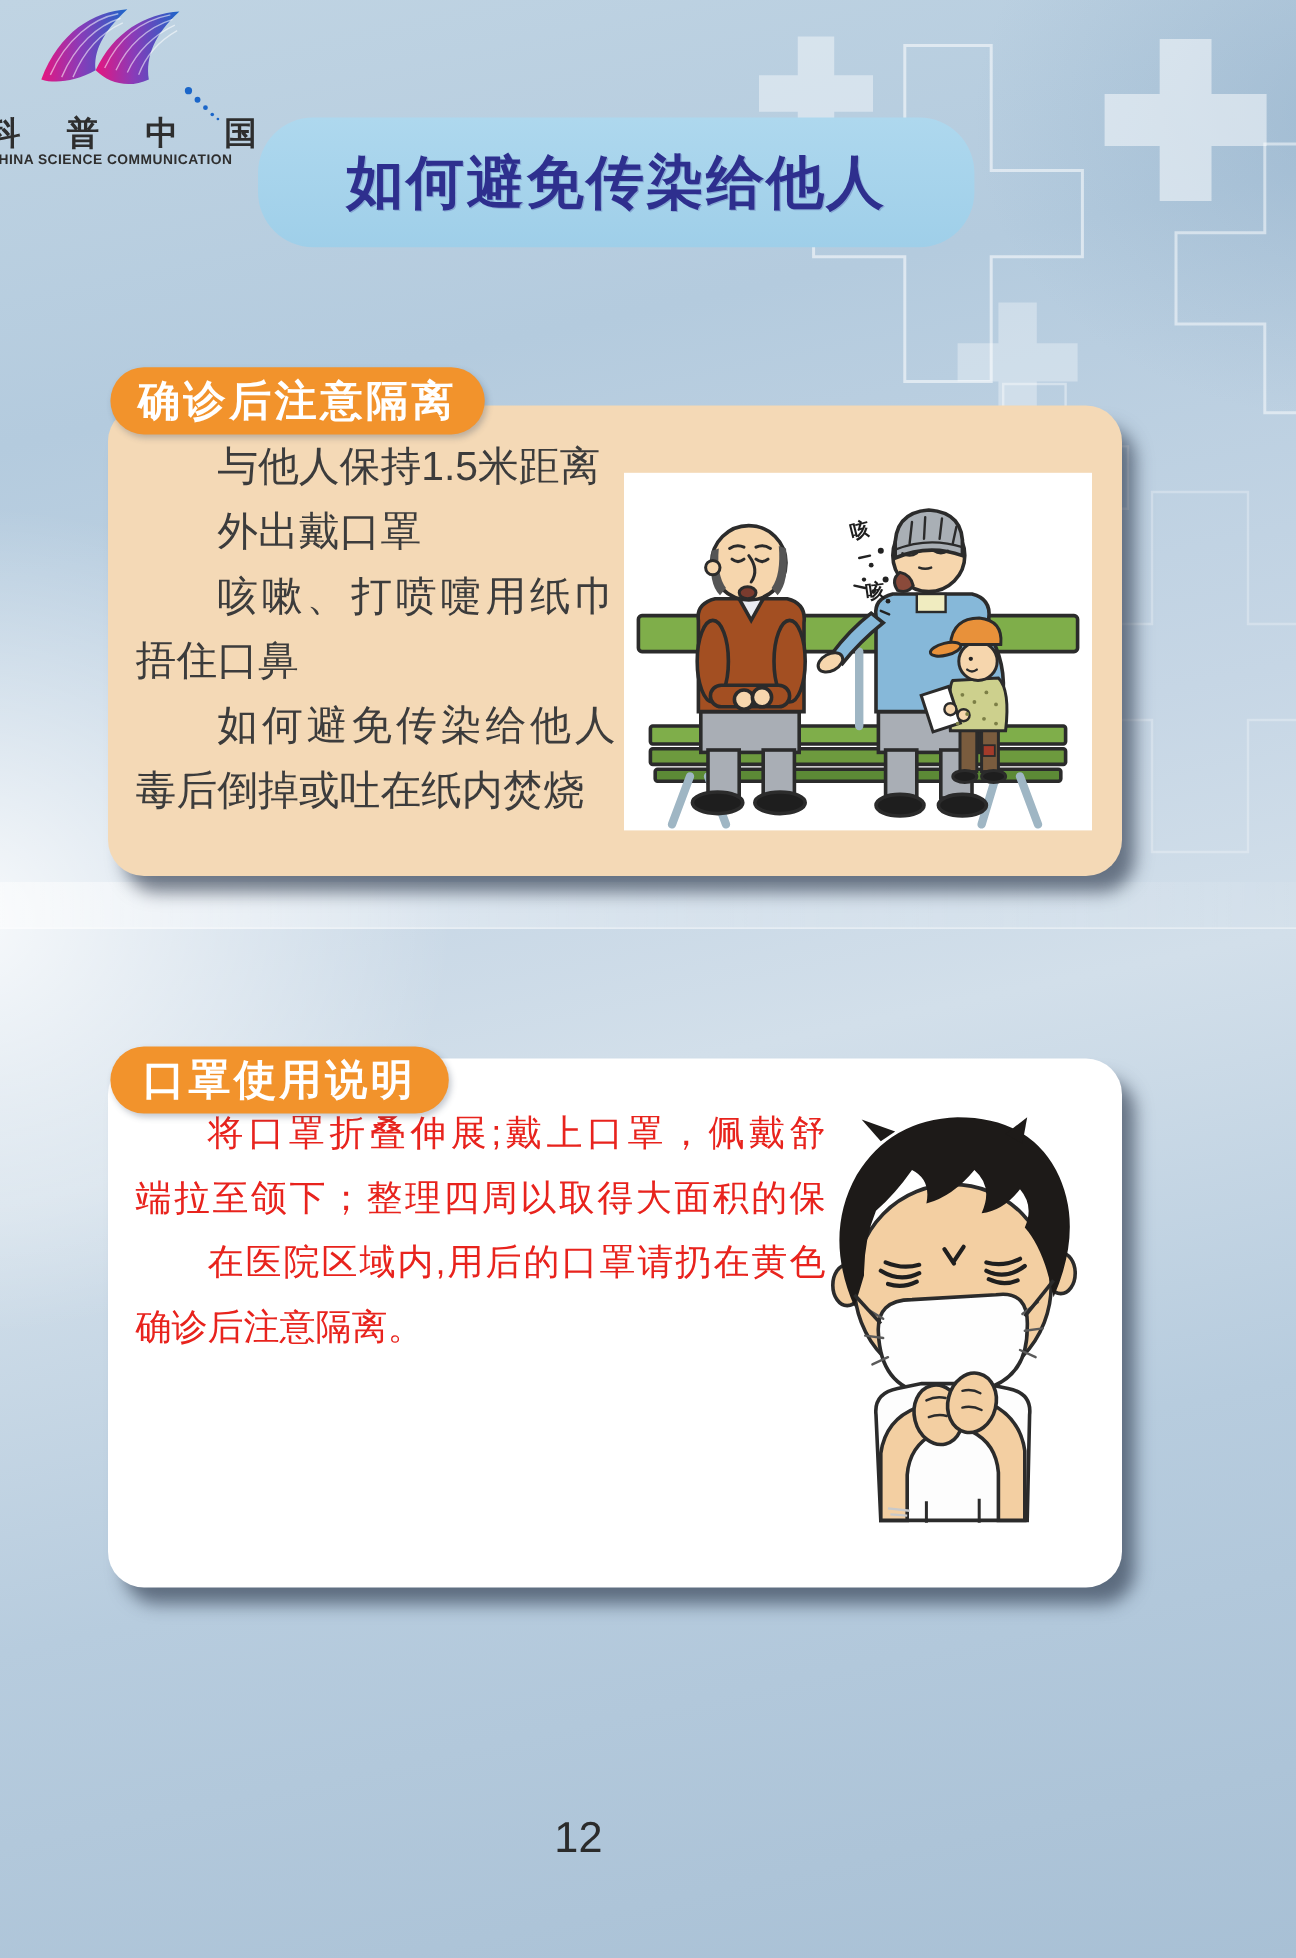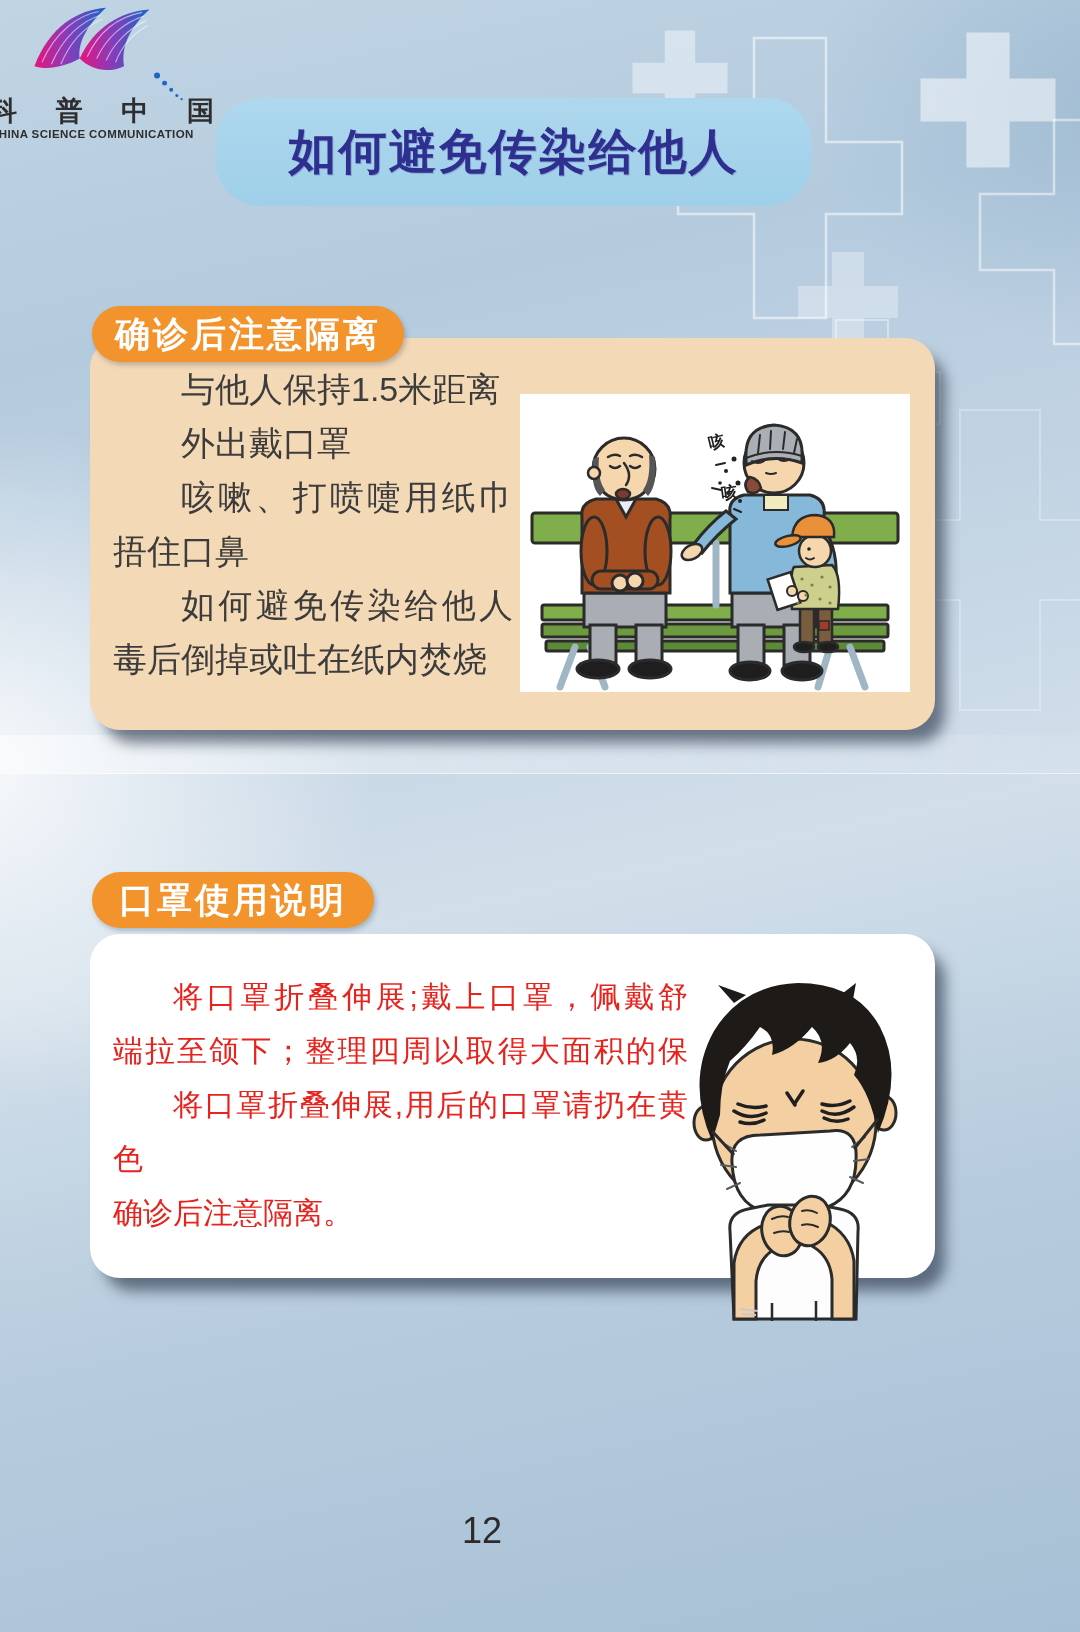--- a/index.html
+++ b/index.html
@@ -32,21 +32,21 @@
   .badge{position:absolute;height:56px;border-radius:28px;background:#f2932c;
     display:flex;align-items:center;justify-content:center;
     box-shadow:2px 3px 5px rgba(60,72,95,0.3);z-index:3;}
   .badge span{color:#ffffff;font-weight:700;font-size:35px;letter-spacing:3px;}
   .badge-1{left:92px;top:306px;width:312px;}
   .badge-2{left:92px;top:872px;width:282px;}
   
   .card{position:absolute;left:90px;width:845px;border-radius:30px;
     box-shadow:12px 15px 14px -2px rgba(38,50,70,0.62);z-index:2;}
   .card-1{top:338px;height:392px;background:#f4d9b6;}
-  .card-2{top:934px;height:344px;background:#ffffff;}
+  .card-2{top:882px;height:441px;background:#ffffff;}
   .card-text{position:absolute;}
   .card-1 .card-text{left:23px;top:24px;width:400px;
     font-size:34px;line-height:54px;color:#3c3c3c;}
   .card-2 .card-text{left:23px;top:36px;width:575px;
     font-size:30px;line-height:54px;color:#e8231d;}
   .ln{display:block;text-align:left;}
   .ln.indent{text-indent:2em;}
   .ln.just{text-align:justify;text-align-last:justify;}
   .illus1{position:absolute;left:430px;top:56px;width:390px;height:298px;background:#ffffff;}
   .illus2{position:absolute;left:580px;top:28px;width:250px;height:362px;}
@@ -250,21 +250,21 @@
   </div>
 
   <div class="badge badge-2">
     <span>口罩使用说明</span>
   </div>
 
   <div class="card card-2">
     <div class="card-text">
       <span class="ln indent just">将口罩折叠伸展;戴上口罩，佩戴舒</span>
       <span class="ln just">端拉至颌下；整理四周以取得大面积的保</span>
-      <span class="ln indent just">将口罩折叠伸展,用后的口罩请扔在黄色</span>
+      <span class="ln indent just">在医院区域内,用后的口罩请扔在黄色</span>
       <span class="ln">确诊后注意隔离。</span>
     </div>
 
     <div class="illus2">
       <svg width="250" height="362" viewBox="0 0 250 360">
 
         <ellipse cx="36" cy="160" rx="12" ry="17" fill="#f3cfa2" stroke="#2b2b2b" stroke-width="3"></ellipse>
         <ellipse cx="214" cy="150" rx="12" ry="17" fill="#f3cfa2" stroke="#2b2b2b" stroke-width="3"></ellipse>
 
         <ellipse cx="124" cy="160" rx="82" ry="84" fill="#f3cfa2" stroke="#2b2b2b" stroke-width="3"></ellipse>

